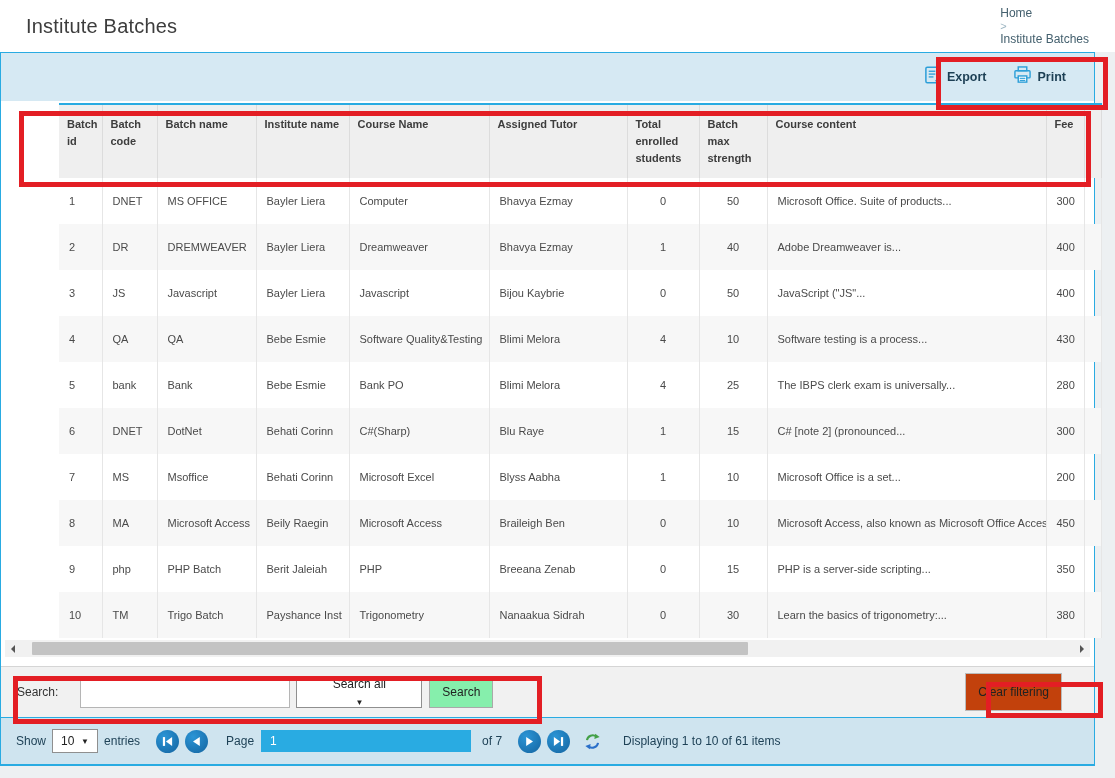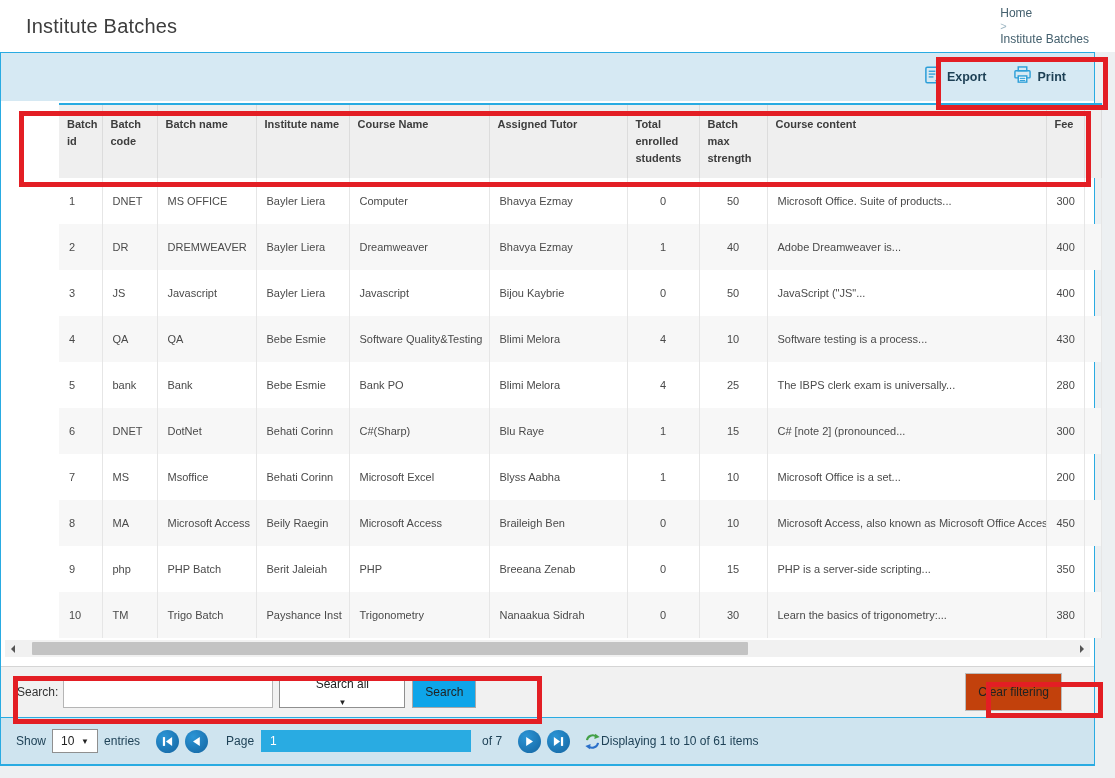--- a/index.html
+++ b/index.html
@@ -46,39 +46,39 @@
   
   .hscroll { margin: 2px 4px 0 4px; height: 17px; display: flex; align-items: center; background: #f1f1f1; }
   .hscroll .arrow { width: 16px; display: flex; justify-content: center; }
   .tri-left { width:0; height:0; border:4px solid transparent; border-right-color:#555; border-left-width:0; }
   .tri-right { width:0; height:0; border:4px solid transparent; border-left-color:#555; border-right-width:0; }
   .hscroll .track { flex: 1; height: 13px; position: relative; }
   .hscroll .thumb { position: absolute; left: 1%; top: 0; width: 68%; height: 13px; background: #c3c3c3; border-radius: 1px; }
 
   
   .search-row { margin-top: 9px; height: 51px; background: #f1f1f1; border-top: 1px solid #d5d5d5; display: flex; align-items: center; padding: 0 16px; }
-  .search-row .s-label { font-size: 12px; color: #333; margin-right: 5px; }
+  .search-row .s-label { font-size: 12px; color: #333; margin-right: 22px; }
   .search-input { width: 210px; height: 32px; border: 1px solid #b5b5b5; background: #fff; font-size: 12px; padding: 0 8px; margin-right: 6px; font-family: inherit; }
   .fake-select { height: 32px; background: #fff; border: 1px solid #8f8f8f; display: flex; align-items: center; justify-content: space-between; font-size: 12px; color: #222; padding: 0 8px; cursor: pointer; }
   .filter-select { width: 126px; margin-right: 7px; flex-direction: column; }
   .fake-select .caret { font-size: 8px; color: #222; }
-  .search-btn { height: 32px; padding: 0 12px; background: #0ea5e9; border: 1px solid #a9a9a9; font-size: 12px; color: #222; cursor: pointer; font-family: inherit; }
+  .search-btn { height: 32px; padding: 0 12px; background: #86efac; border: 1px solid #a9a9a9; font-size: 12px; color: #222; cursor: pointer; font-family: inherit; }
   .clear-btn { margin-left: auto; margin-right: 16px; height: 38px; padding: 0 12px; background: #c2410c; border: 1px solid #bbb; font-size: 12px; color: #222; cursor: pointer; font-family: inherit; }
 
   
   .pager { height: 47px; background: var(--footer-bg,#cfe4ef); border-top: 1px solid var(--accent,#29abe2); display: flex; align-items: center; padding: 0 15px; font-size: 12px; color: #1f4257; }
   .entries-select { width: 46px; height: 24px; margin: 0 6px; }
   .pager .gap-m { margin-left: 16px; }
   .circle-btn { width: 23px; height: 23px; border-radius: 50%; margin-left: 6px; border: none; cursor: pointer;
     background: radial-gradient(circle at 35% 30%, #2b95d6, #1464a0); display: flex; align-items: center; justify-content: center; }
   .page-label { margin-left: 18px; margin-right: 7px; }
   .page-input { width: 210px; height: 22px; background: var(--accent,#29abe2); border: 1px solid var(--accent,#29abe2); color: #fff; font-size: 12px; padding: 0 8px; font-family: inherit; }
   .of-label { margin-left: 11px; }
   .refresh-btn { margin-left: 14px; background: none; border: none; cursor: pointer; display: flex; align-items: center; }
-  .pager-status { }
+  .pager-status { margin-left: 22px; }
 
   
   .anno { position: absolute; border: 5px solid var(--annotation,#e31e24); pointer-events: none; z-index: 50; }
   #anno-export { left: 936px; top: 57px; width: 172px; height: 53px; }
   #anno-header { left: 19px; top: 111px; width: 1072px; height: 76px; }
   #anno-search { left: 13px; top: 676px; width: 529px; height: 48px; }
   #anno-clear  { left: 986px; top: 682px; width: 117px; height: 36px; }
 </style>
 </head>
 <body>

